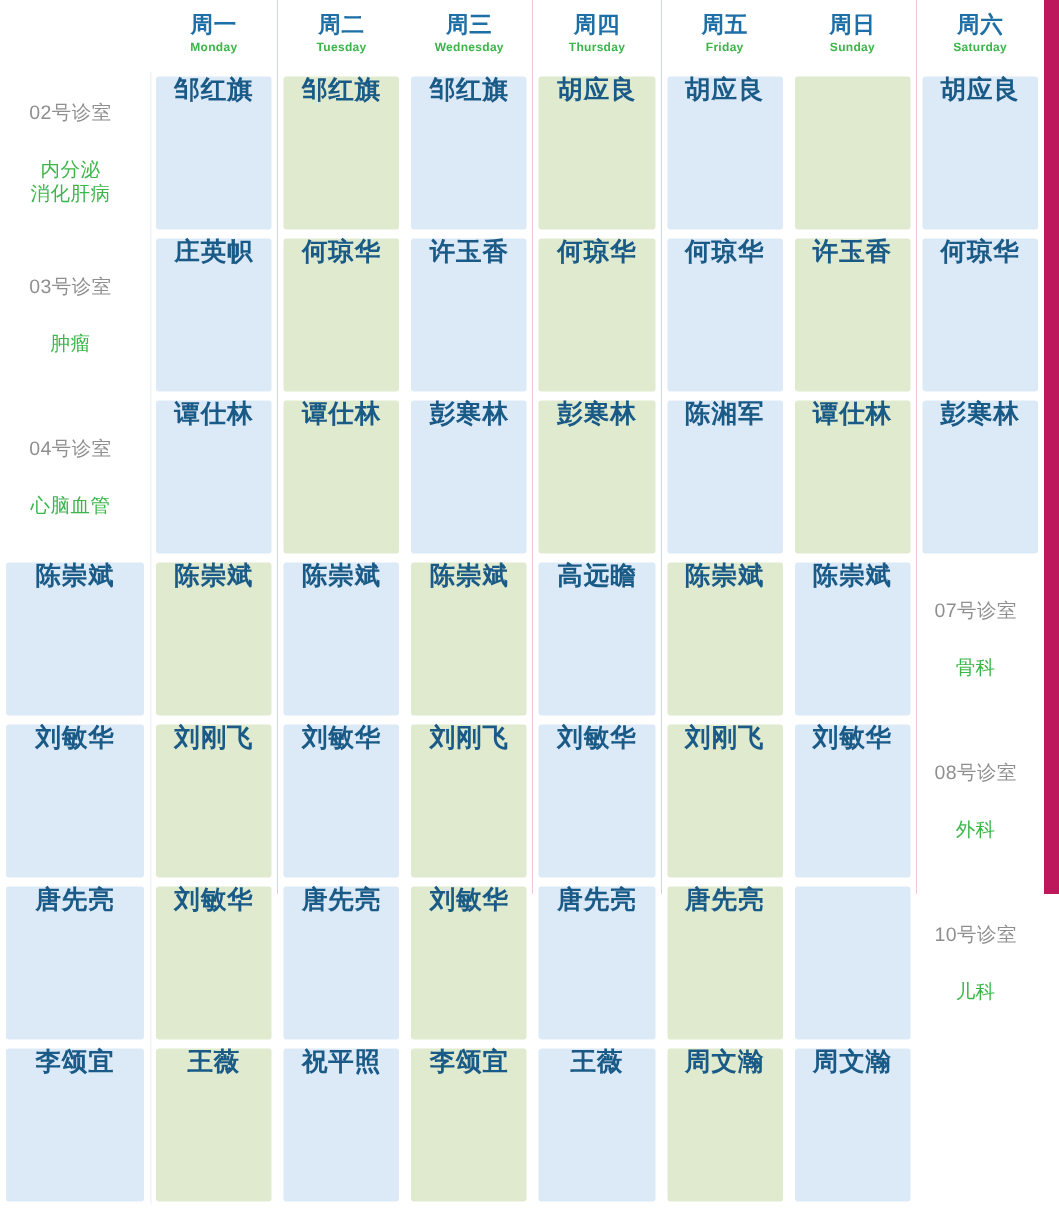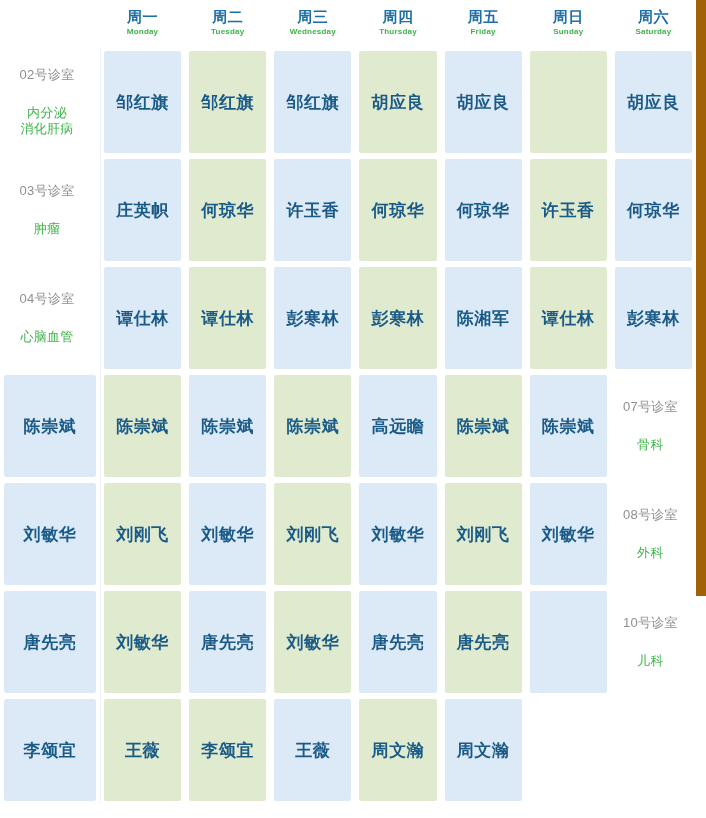--- a/index.html
+++ b/index.html
@@ -11,21 +11,21 @@
     width: 706px;
     height: 818px;
     font-family: "Liberation Sans", "DejaVu Sans", sans-serif;
     overflow: hidden;
   }
 
   #schedule-root {
     width: 706px;
     height: 596px;
     position: relative;
-    background: #a16207;
+    background: #be185d;
     box-sizing: border-box;
   }
 
   
   .sched-grid {
     display: grid;
     grid-template-columns: 100px repeat(7, 1fr);
     grid-auto-rows: min-content;
     width: 706px;
     box-sizing: border-box;
@@ -99,21 +99,21 @@
   .slot-wrap {
     height: 108px;
     box-sizing: border-box;
     padding: 3px 4px;
     background: #ffffff;
   }
   .slot {
     width: 100%;
     height: 100%;
     display: flex;
-    align-items: center;
+    align-items: flex-start;
     justify-content: center;
     border-radius: 2px;
     box-sizing: border-box;
   }
   .slot.blue  { background: #dce9f7; }
   .slot.green { background: #dfeacf; }
   .slot-name {
     font-size: 17px;
     font-weight: 700;
     color: #1a5a87;
@@ -407,20 +407,25 @@
         <div class="slot blue">
           <span class="slot-name">李颂宜</span>
         </div>
       </div>
       <div class="slot-wrap">
         <div class="slot green">
           <span class="slot-name">王薇</span>
         </div>
       </div>
       <div class="slot-wrap">
+        <div class="slot blue">
+          <span class="slot-name">祝平照</span>
+        </div>
+      </div>
+      <div class="slot-wrap">
         <div class="slot green">
           <span class="slot-name">李颂宜</span>
         </div>
       </div>
       <div class="slot-wrap">
         <div class="slot blue">
           <span class="slot-name">王薇</span>
         </div>
       </div>
       <div class="slot-wrap">

